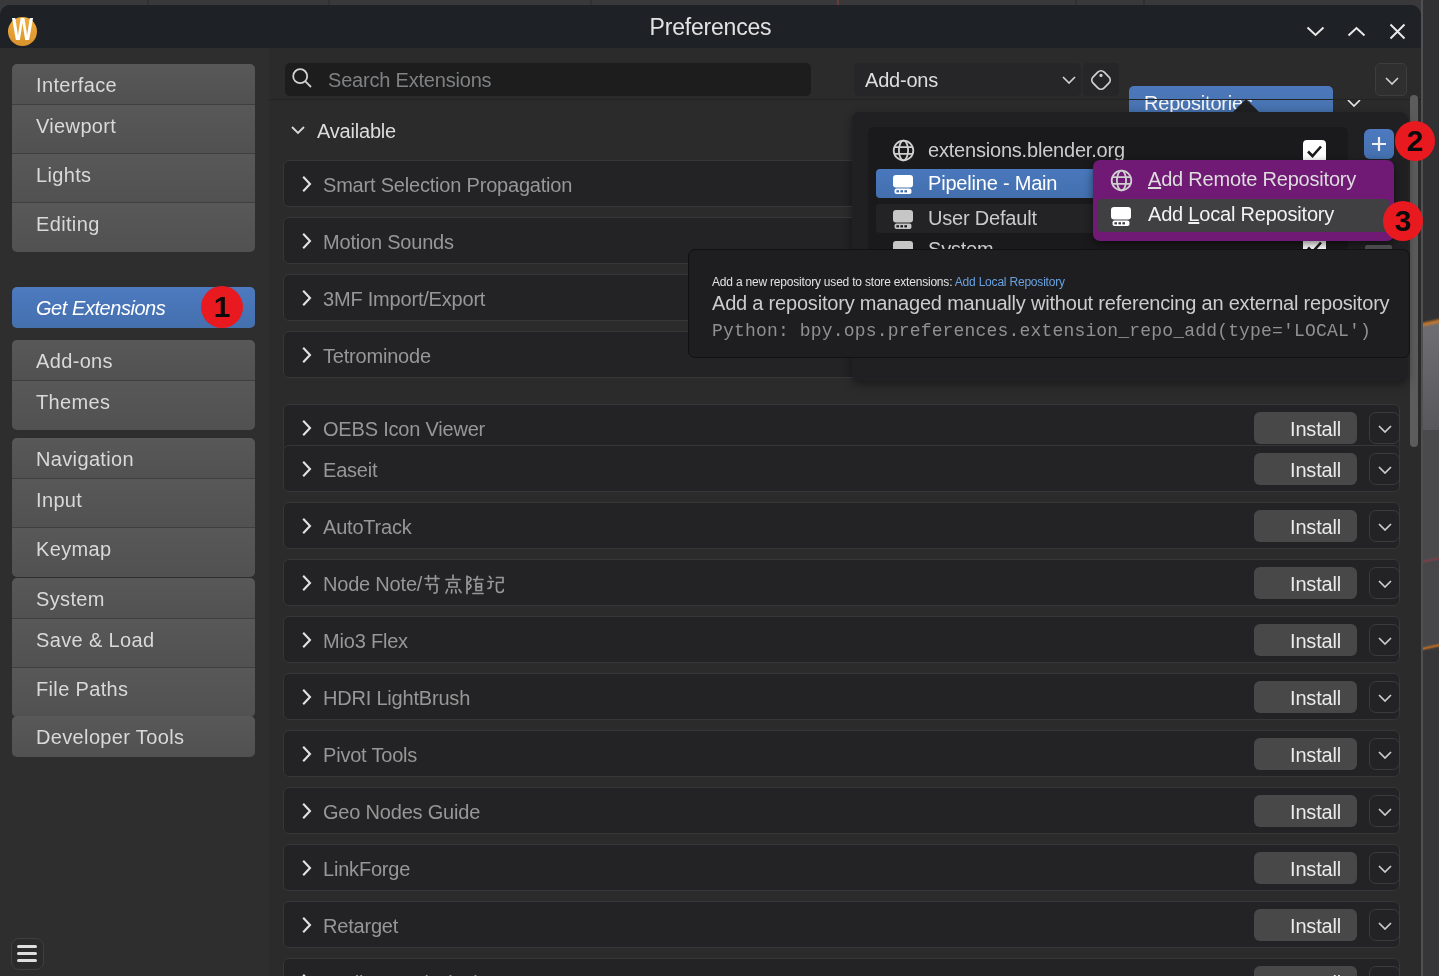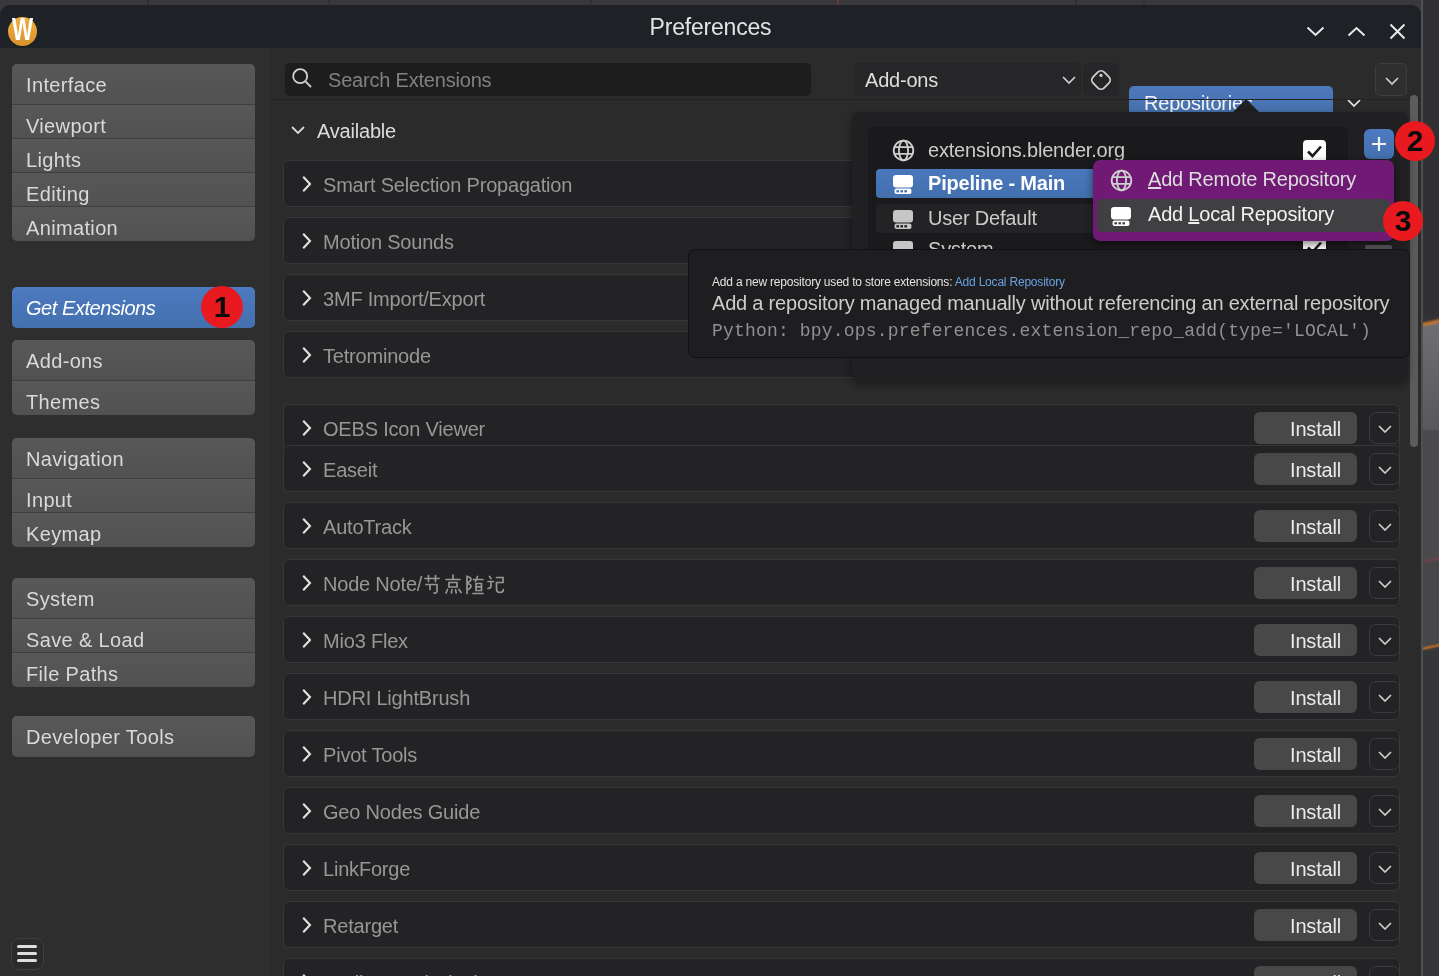--- a/index.html
+++ b/index.html
@@ -14,22 +14,22 @@
 #win { left:0; top:5px; width:1421px; height:971px; background:#2a2a2b; border-radius:10px 10px 0 0; overflow:hidden; }
 
 
 #titlebar { left:0; top:0; width:100%; height:43px; background:#1e2126; }
 #title { width:100%; top:9px; text-align:center; font-size:23px; color:#e3e3e3; letter-spacing:-0.2px; }
 .wbtn { stroke:#e8e8e8; stroke-width:2; fill:none; }
 
 
 #sidebar { left:0; top:43px; width:269px; height:928px; background:#2e2e2e; }
 .navgrp { position:absolute; left:12px; width:243px; border-radius:5px; overflow:hidden; }
-.navbtn { position:relative; height:41px; background:linear-gradient(#585858,#515151); color:#d9d9d9; font-size:20px; letter-spacing:0.35px; line-height:43px; padding-left:14px; }
-.navbtn + .navbtn { border-top:1px solid #3f3f3f; margin-top:-1px; height:35px; }
+.navbtn { position:relative; height:41px; background:linear-gradient(#585858,#515151); color:#d9d9d9; font-size:20px; letter-spacing:0.35px; line-height:43px; padding-left:24px; }
+.navbtn + .navbtn { border-top:1px solid #3f3f3f; margin-top:-1px; height:50px; }
 .navbtn.active { background:linear-gradient(#4d7ac0,#4470ae); color:#ffffff;font-style:italic; }
 
 
 .redc { z-index:30; border-radius:50%; background:#e8191f; color:#0b0b0b; font-size:30px; font-weight:bold; text-align:center; }
 
 
 #content { left:269px; top:43px; width:1152px; height:928px; background:#2b2b2c; }
 
 
 .field { position:absolute; top:15px; height:33px; background:#1d1d1e; border-radius:5px; }
@@ -97,21 +97,20 @@
           <path d="M1.5 1.5 L15.5 15.5 M15.5 1.5 L1.5 15.5"></path>
         </svg>
     </div>
 
     <div class="abs" id="sidebar">
       <div class="navgrp" style="top:16px">
         <div class="navbtn">Interface</div>
         <div class="navbtn">Viewport</div>
         <div class="navbtn">Lights</div>
         <div class="navbtn">Editing</div>
-        <div class="navbtn">Animation</div>
       </div>
       <div class="navgrp" style="top:239px">
         <div class="navbtn active" style="letter-spacing:-0.45px;">Get Extensions</div>
       </div>
       <div class="navgrp" style="top:292px">
         <div class="navbtn">Add-ons</div>
         <div class="navbtn">Themes</div>
       </div>
       <div class="navgrp" style="top:390px">
         <div class="navbtn">Navigation</div>
@@ -380,21 +379,21 @@
       <div class="prowlab">extensions.blender.org</div>
     </div>
     <div class="prow" style="top:42px; background:linear-gradient(#4a78bd,#436fad);">
       <svg class="abs" style="left:16px;top:4px" width="22" height="22" viewBox="0 0 22 22">
         <rect x="1" y="2" width="20" height="12.5" rx="3" fill="#ffffff"></rect>
         <rect x="2.6" y="15.5" width="16.8" height="5.5" rx="1.8" fill="#ffffff"></rect>
         <rect x="4.4" y="17.2" width="2.6" height="2.2" fill="#3a6cb0"></rect>
         <rect x="8.4" y="17.2" width="2.6" height="2.2" fill="#3a6cb0"></rect>
         <rect x="12.4" y="17.2" width="2.6" height="2.2" fill="#3a6cb0"></rect>
       </svg>
-      <div class="prowlab" style="color:#ffffff;font-weight:bold;">Pipeline - Main</div>
+      <div class="prowlab" style="color:#ffffff;">Pipeline - Main</div>
     </div>
     <div class="prow" style="top:77px; background:#232326;">
       <svg class="abs" style="left:16px;top:4px" width="22" height="22" viewBox="0 0 22 22">
         <rect x="1" y="2" width="20" height="12.5" rx="3" fill="#c6c6c6"></rect>
         <rect x="2.6" y="15.5" width="16.8" height="5.5" rx="1.8" fill="#c6c6c6"></rect>
         <rect x="4.4" y="17.2" width="2.6" height="2.2" fill="#1a1a1c"></rect>
         <rect x="8.4" y="17.2" width="2.6" height="2.2" fill="#1a1a1c"></rect>
         <rect x="12.4" y="17.2" width="2.6" height="2.2" fill="#1a1a1c"></rect>
       </svg>
       <div class="prowlab">User Default</div>

